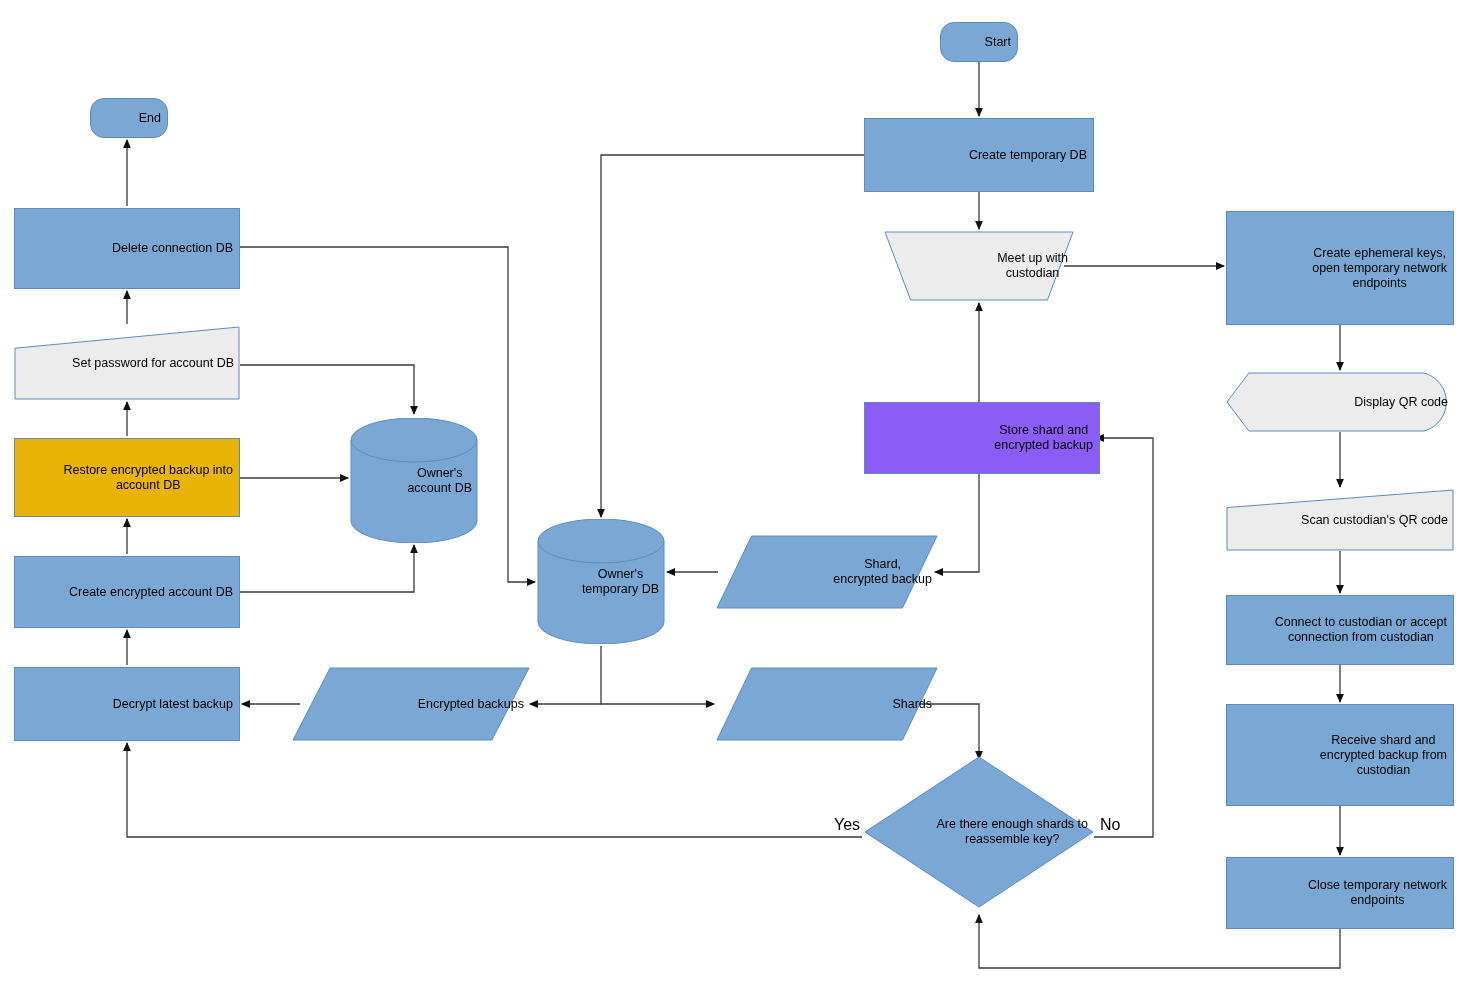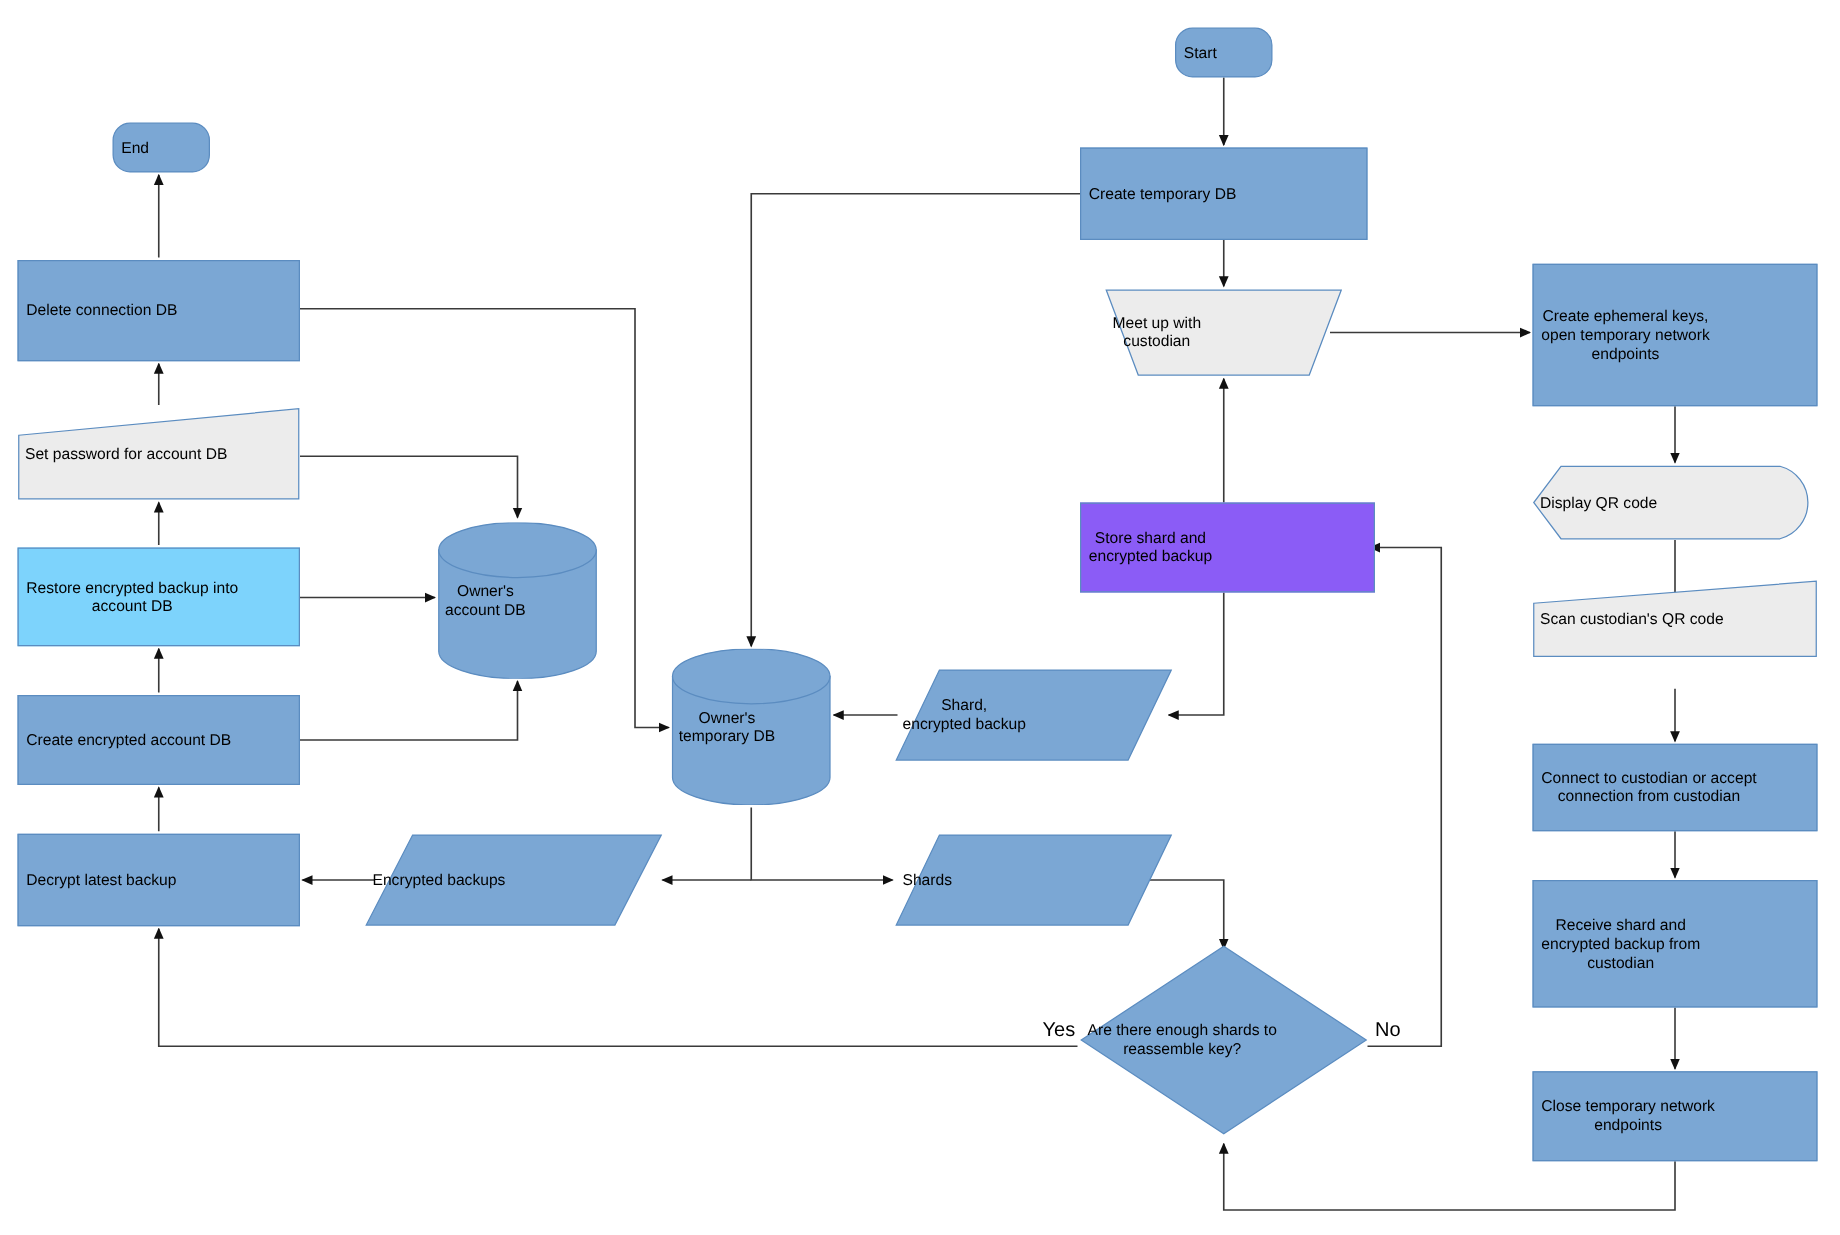--- a/index.html
+++ b/index.html
@@ -22,21 +22,21 @@
     left: 0;
     top: 0;
     width: 1472px;
     height: 988px;
   }
   .node {
     position: absolute;
     box-sizing: border-box;
     display: flex;
     align-items: center;
-    justify-content: flex-start;
+    justify-content: flex-end;
     text-align: center;
     color: #000000;
     font-size: 12.5px;
     line-height: 15px;
     z-index: 3;
   }
   .node .lbl {
     position: relative;
     z-index: 4;
     padding: 0 6px;
@@ -129,21 +129,21 @@
         <span class="lbl">Create ephemeral keys,
 open temporary network
 endpoints</span>
       </div>
       <div class="node shape-svg" style="left: 1226px; top: 372px; width: 228px; height: 60px;">
         <svg viewBox="0 0 228 60" preserveAspectRatio="none">
           <path d="M22.8,1 L198,1 A30,30 0 0 1 198,59 L22.8,59 L1,30 Z" fill="#ECECEC" stroke="#5B8CC0" stroke-width="1"></path>
         </svg>
         <span class="lbl">Display QR code</span>
       </div>
-      <div class="node shape-svg" style="left: 1226px; top: 464px; width: 228px; height: 62px;">
+      <div class="node shape-svg" style="left: 1226px; top: 489px; width: 228px; height: 62px;">
         <svg viewBox="0 0 228 62" preserveAspectRatio="none">
           <path d="M1,18.599999999999998 L227,1 L227,61 L1,61 Z" fill="#ECECEC" stroke="#5B8CC0" stroke-width="1"></path>
         </svg>
         <span class="lbl">Scan custodian's QR code</span>
       </div>
       <div class="node shape-process" style="left: 1226px; top: 595px; width: 228px; height: 70px; background: rgb(123, 167, 212); border-color: rgb(91, 140, 192);">
         <span class="lbl">Connect to custodian or accept
 connection from custodian</span>
       </div>
       <div class="node shape-process" style="left: 1226px; top: 704px; width: 228px; height: 102px; background: rgb(123, 167, 212); border-color: rgb(91, 140, 192);">
@@ -204,21 +204,21 @@
           <path d="M38.08,1 L237,1 L199.92000000000002,73 L1,73 Z" fill="#7BA7D4" stroke="#5B8CC0" stroke-width="1"></path>
         </svg>
         <span class="lbl">Encrypted backups</span>
       </div>
       <div class="node shape-process" style="left: 14px; top: 667px; width: 226px; height: 74px; background: rgb(123, 167, 212); border-color: rgb(91, 140, 192);">
         <span class="lbl">Decrypt latest backup</span>
       </div>
       <div class="node shape-process" style="left: 14px; top: 556px; width: 226px; height: 72px; background: rgb(123, 167, 212); border-color: rgb(91, 140, 192);">
         <span class="lbl">Create encrypted account DB</span>
       </div>
-      <div class="node shape-process" style="left: 14px; top: 438px; width: 226px; height: 79px; background: #7dd3fc; border-color: rgb(91, 140, 192);">
+      <div class="node shape-process" style="left: 14px; top: 438px; width: 226px; height: 79px; background: #eab308; border-color: rgb(91, 140, 192);">
         <span class="lbl">Restore encrypted backup into
 account DB</span>
       </div>
       <div class="node shape-svg" style="left: 14px; top: 326px; width: 226px; height: 74px;">
         <svg viewBox="0 0 226 74" preserveAspectRatio="none">
           <path d="M1,22.2 L225,1 L225,73 L1,73 Z" fill="#ECECEC" stroke="#5B8CC0" stroke-width="1"></path>
         </svg>
         <span class="lbl">Set password for account DB</span>
       </div>
       <div class="node shape-process" style="left: 14px; top: 208px; width: 226px; height: 81px; background: rgb(123, 167, 212); border-color: rgb(91, 140, 192);">

